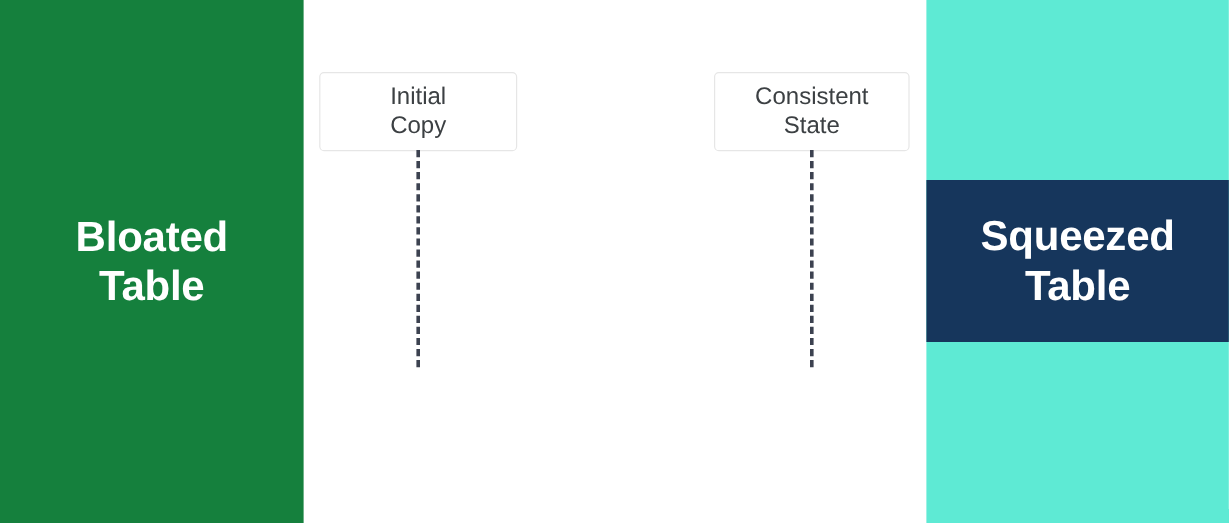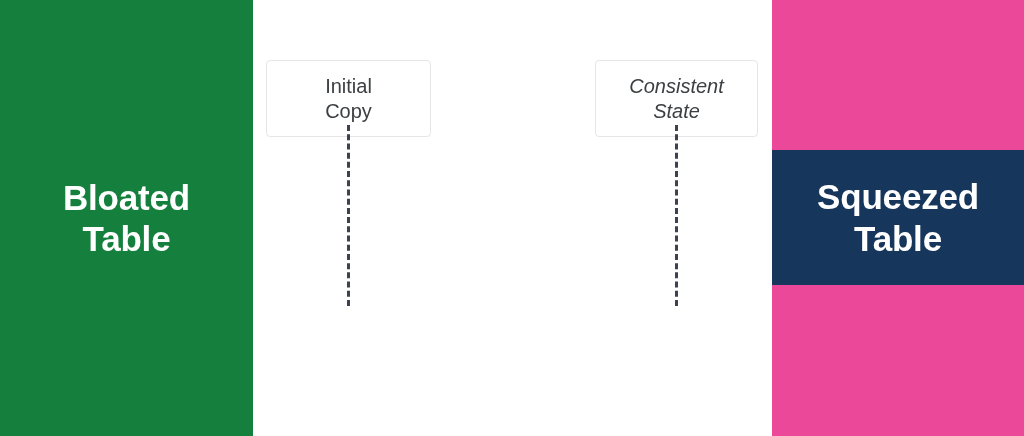--- a/index.html
+++ b/index.html
@@ -42,21 +42,21 @@
     letter-spacing: -0.2px;
   }
 
   
   .block-right {
     position: absolute;
     left: 772px;
     top: 0px;
     width: 252px;
     height: 436px;
-    background: #ec4899;
+    background: #5eead4;
   }
   .block-right-band {
     position: absolute;
     left: 0px;
     top: 150px;
     width: 252px;
     height: 135px;
     background: #16365c;
     display: flex;
     align-items: center;
@@ -104,21 +104,21 @@
     position: absolute;
     top: 60px;
   }
   .marker-box {
     position: absolute;
     top: 0px;
     background: #ffffff;
     border: 1px solid #e6e6e6;
     border-radius: 4px;
     box-sizing: border-box;
-    height: 77px;
+    height: 66px;
     display: flex;
     align-items: center;
     justify-content: center;
   }
   .marker-box-label {
     color: #3c4043;
     font-size: 20px;
     font-weight: normal;
     line-height: 1.22;
     text-align: center;
@@ -132,21 +132,21 @@
     border-left: 3px dashed #3c4250;
   }
 
   
   #marker-initial-copy { left: 266px; }
   #marker-initial-copy .marker-box { left: 0px; width: 165px; }
   #marker-initial-copy .marker-line { left: 81px; }
 
   
   #marker-consistent-state { left: 595px; }
-  #marker-consistent-state .marker-box { left: 0px; width: 163px; font-style: italic; }
+  #marker-consistent-state .marker-box { left: 0px; width: 163px; }
   #marker-consistent-state .marker-line { left: 80px; }
 </style>
 </head>
 <body>
 
 <div id="diagram">
 
   <div class="block-left">
     <div class="block-left-label">Bloated
 Table</div>

